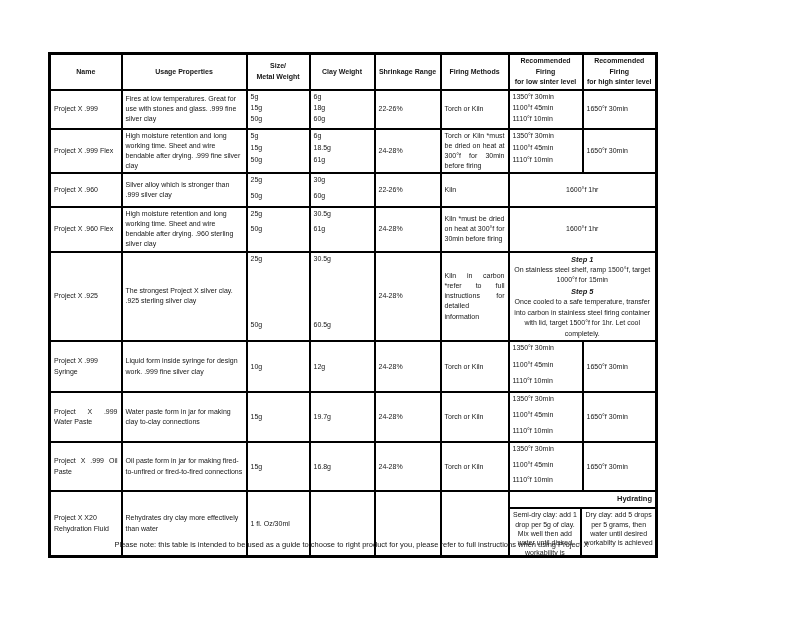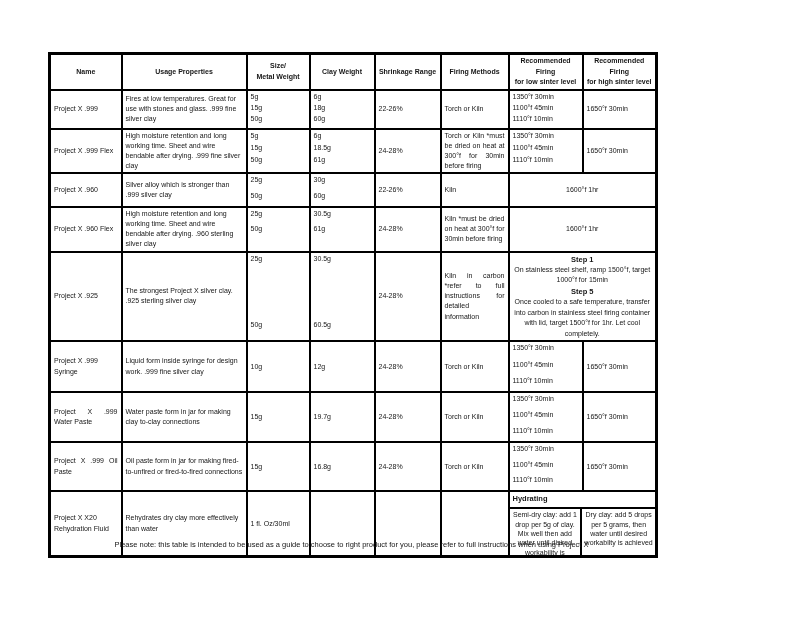--- a/index.html
+++ b/index.html
@@ -29,25 +29,25 @@
   tr.r7 { height:50px; } tr.r8 { height:49px; } tr.r9 { height:63px; }
   .vals {
     display:flex; flex-direction:column; justify-content:space-between;
   }
   .h33{height:33px} .h35{height:35px} .h26{height:26px} .h25{height:25px}
   .h77{height:77px} .h43{height:43px} .h42{height:42px} .h41{height:41px}
   .vtop { vertical-align:top; }
   .center { text-align:center; }
   .justify { text-align:justify; text-justify:inter-word; }
   .steps-cell { text-align:center; vertical-align:top; padding:1px 4px; }
-  .step-title { font-weight:bold; font-size:7.5px; line-height:1.5; }
+  .step-title { font-weight:bold; font-size:7.5px; line-height:1.5;font-style:italic; }
   .step-text { font-size:7px; line-height:1.5; }
   .hyd-cell { padding:0; vertical-align:top; }
   .hyd-title {
-    font-weight:bold; text-align:left; font-size:7.5px;
+    font-weight:bold; text-align:right; font-size:7.5px;
     border-bottom:2px solid #000; padding:2px 3px; height:11px;
   }
   .hyd-body { display:flex; height:46px; }
   .hyd-left, .hyd-right {
     width:50%; box-sizing:border-box; text-align:center;
     padding:1px 2px; font-size:7px; line-height:1.35; overflow:hidden;
   }
   .hyd-left { border-right:2px solid #000; }
   .footer-note {
     position:absolute; left:48px; top:540px; width:607px;

